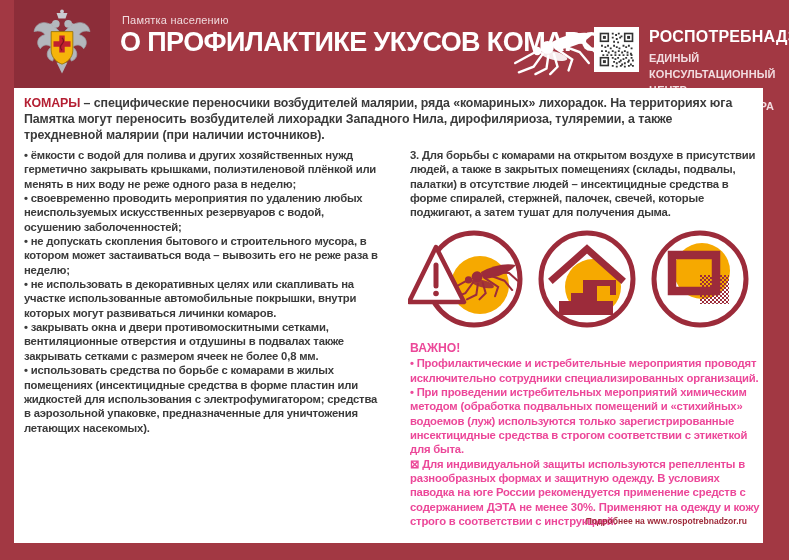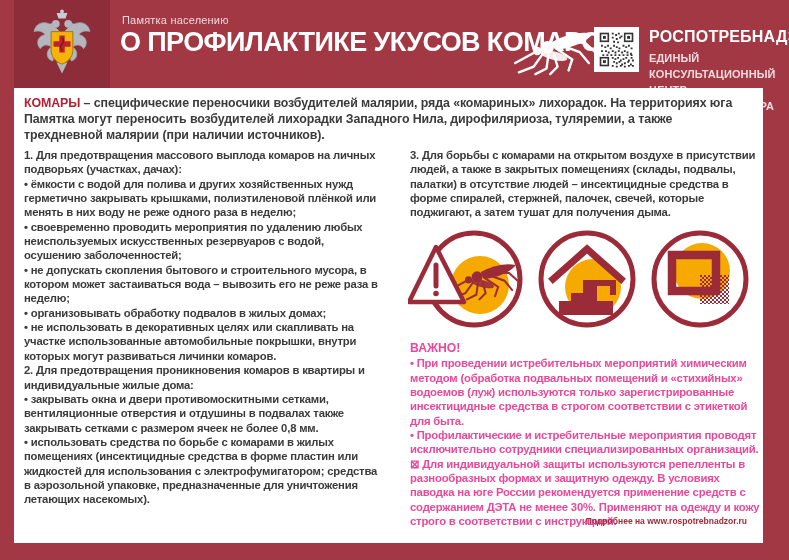--- a/index.html
+++ b/index.html
@@ -145,29 +145,26 @@
         <div>РОСПОТРЕБНАДЗОРА  8-800-555-49-43</div>
       </div>
     </div>
   </div>
 
   <div class="card">
 
     <p class="intro"><b class="lead">КОМАРЫ</b> <span>– специфические переносчики возбудителей малярии, ряда «комариных» лихорадок. На территориях юга Памятка могут переносить возбудителей лихорадки Западного Нила, дирофиляриоза, туляремии, а также трехдневной малярии (при наличии источников).</span></p>
 
     <section class="col col-left">
-      <p>1.  Для предотвращения массового выплода комаров на личных подворьях (участках, дачах):</p>
       <ul>
         <li>ёмкости с водой для полива и других хозяйственных нужд герметично закрывать крышками, полиэтиленовой плёнкой или менять в них воду не реже одного раза в неделю;</li>
         <li>своевременно проводить мероприятия по удалению любых неиспользуемых искусственных резервуаров с водой, осушению заболоченностей;</li>
         <li>не допускать скопления бытового и строительного мусора, в котором может застаиваться вода – вывозить его не реже раза в неделю;</li>
-        <li>организовывать обработку подвалов в жилых домах;</li>
         <li>не использовать в декоративных целях или скапливать на участке использованные автомобильные покрышки, внутри которых могут развиваться личинки комаров.</li>
       </ul>
-      <p class="gap">2. Для предотвращения проникновения комаров в квартиры и индивидуальные жилые дома:</p>
       <ul>
         <li>закрывать окна и двери противомоскитными сетками, вентиляционные отверстия и отдушины в подвалах также закрывать сетками с размером ячеек не более 0,8 мм.</li>
         <li>использовать средства по борьбе с комарами в жилых помещениях (инсектицидные средства в форме пластин или жидкостей для использования с электрофумигатором; средства в аэрозольной упаковке, предназначенные для уничтожения летающих насекомых).</li>
       </ul>
     </section>
 
     <section class="col col-right">
       <p>3.  Для борьбы с комарами на открытом воздухе в присутствии людей, а также в закрытых помещениях (склады, подвалы, палатки) в отсутствие людей – инсектицидные средства в форме спиралей, стержней, палочек, свечей, которые поджигают, а затем тушат для получения дыма.</p>
 
       <div class="icons">
@@ -193,22 +190,22 @@
           <circle cx="52" cy="52" r="46" fill="#ffffff" stroke="#9c2b3a" stroke-width="5"></circle>
           <circle cx="54" cy="44" r="28" fill="#f6a900"></circle>
           <rect x="24" y="28" width="44" height="36" fill="none" stroke="#9c2b3a" stroke-width="8.5"></rect>
           <rect x="52" y="48" width="29" height="29" fill="url(#mesh)"></rect>
         </svg>
       </div>
 
       <div class="important">
         <p class="imp-h">ВАЖНО!</p>
         <ul>
+          <li>Профилактические и истребительные мероприятия проводят исключительно сотрудники специализированных организаций.</li>
           <li>При проведении истребительных мероприятий химическим методом (обработка подвальных помещений и «стихийных» водоемов (луж) используются только зарегистрированные инсектицидные средства в строгом соответствии с этикеткой для быта.</li>
-          <li>Профилактические и истребительные мероприятия проводят исключительно сотрудники специализированных организаций.</li>
         </ul>
         <p>⊠ Для индивидуальной защиты используются репелленты в разнообразных формах и защитную одежду. В условиях паводка на юге России рекомендуется применение средств с содержанием ДЭТА не менее 30%. Применяют на одежду и кожу строго в соответствии с инструкцией.</p>
       </div>
     </section>
 
     <div class="footer">Подробнее на www.rospotrebnadzor.ru</div>
   </div>
 </div>
 
 </body></html>

